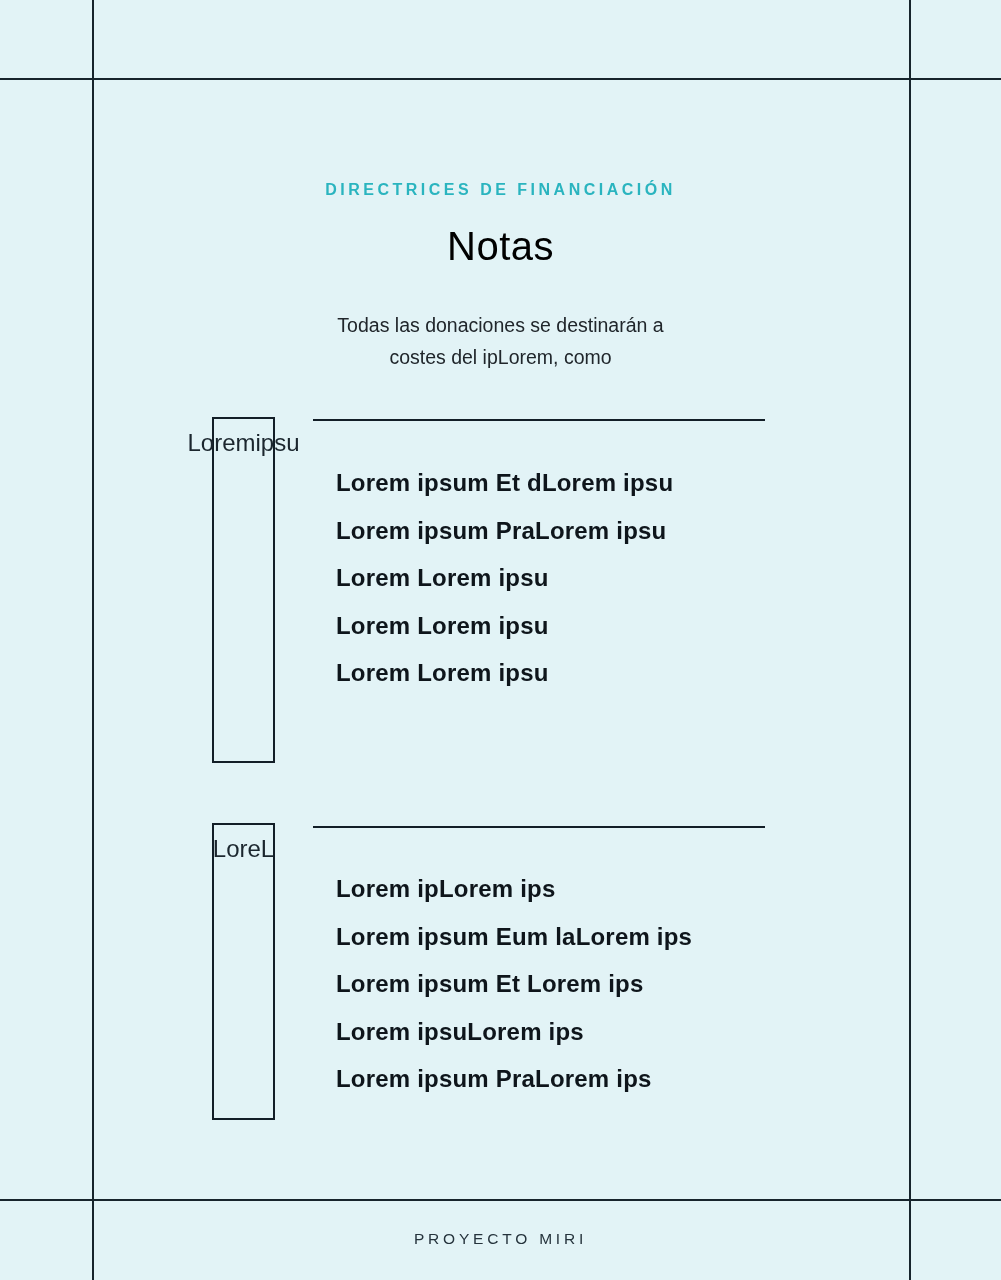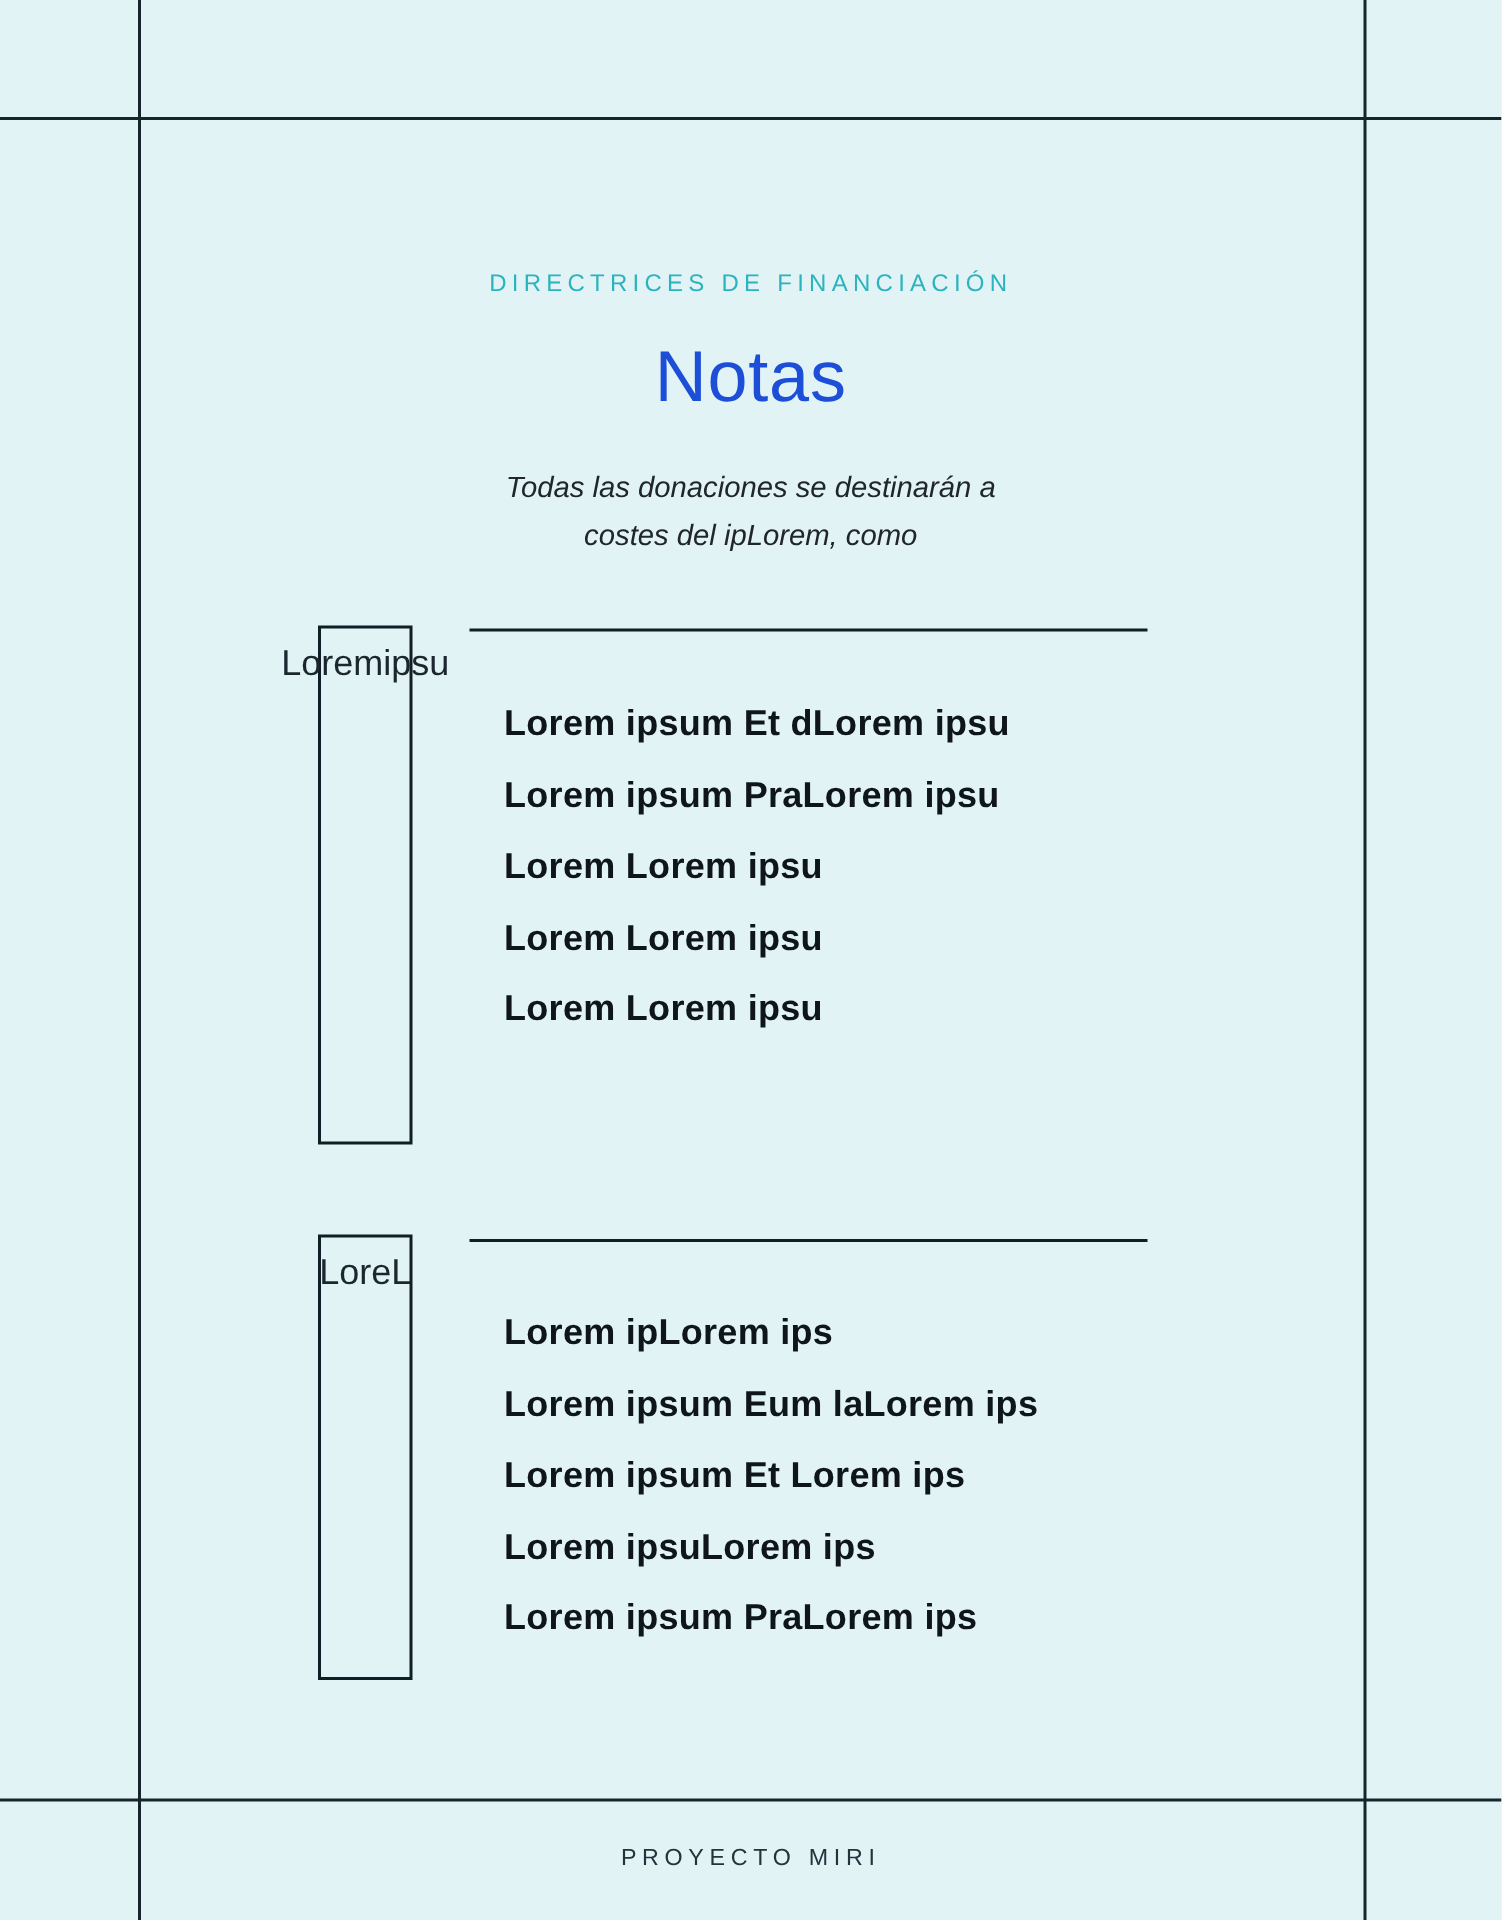--- a/index.html
+++ b/index.html
@@ -20,40 +20,39 @@
   .frame-h.top    { top: 78px; }
   .frame-h.bottom { top: 1199px; }
 
   
   .eyebrow {
     position: absolute;
     top: 181px; left: 0; width: 100%;
     text-align: center;
     font-size: 16px;
     letter-spacing: 3.5px;
-    font-weight: 400;
+    font-weight: 700;
     color: #2ab4bf;
   }
   .title {
     position: absolute;
     top: 224px; left: 0; width: 100%;
     text-align: center;
-    font-size: 48px;
+    font-size: 40px;
     font-weight: 300;
-    color: #1d4ed8;
+    color: #000000;
     letter-spacing: 0.5px;
   }
   .subtitle {
     position: absolute;
     top: 309px; left: 0; width: 100%;
     text-align: center;
     font-size: 19.5px;
     line-height: 32px;
     color: #20262b;
-    font-style: italic;
   }
 
   
   .side-box {
     position: absolute;
     left: 212px;
     width: 63px;
     border: 2px solid #121e27;
     box-sizing: border-box;
     display: flex;

